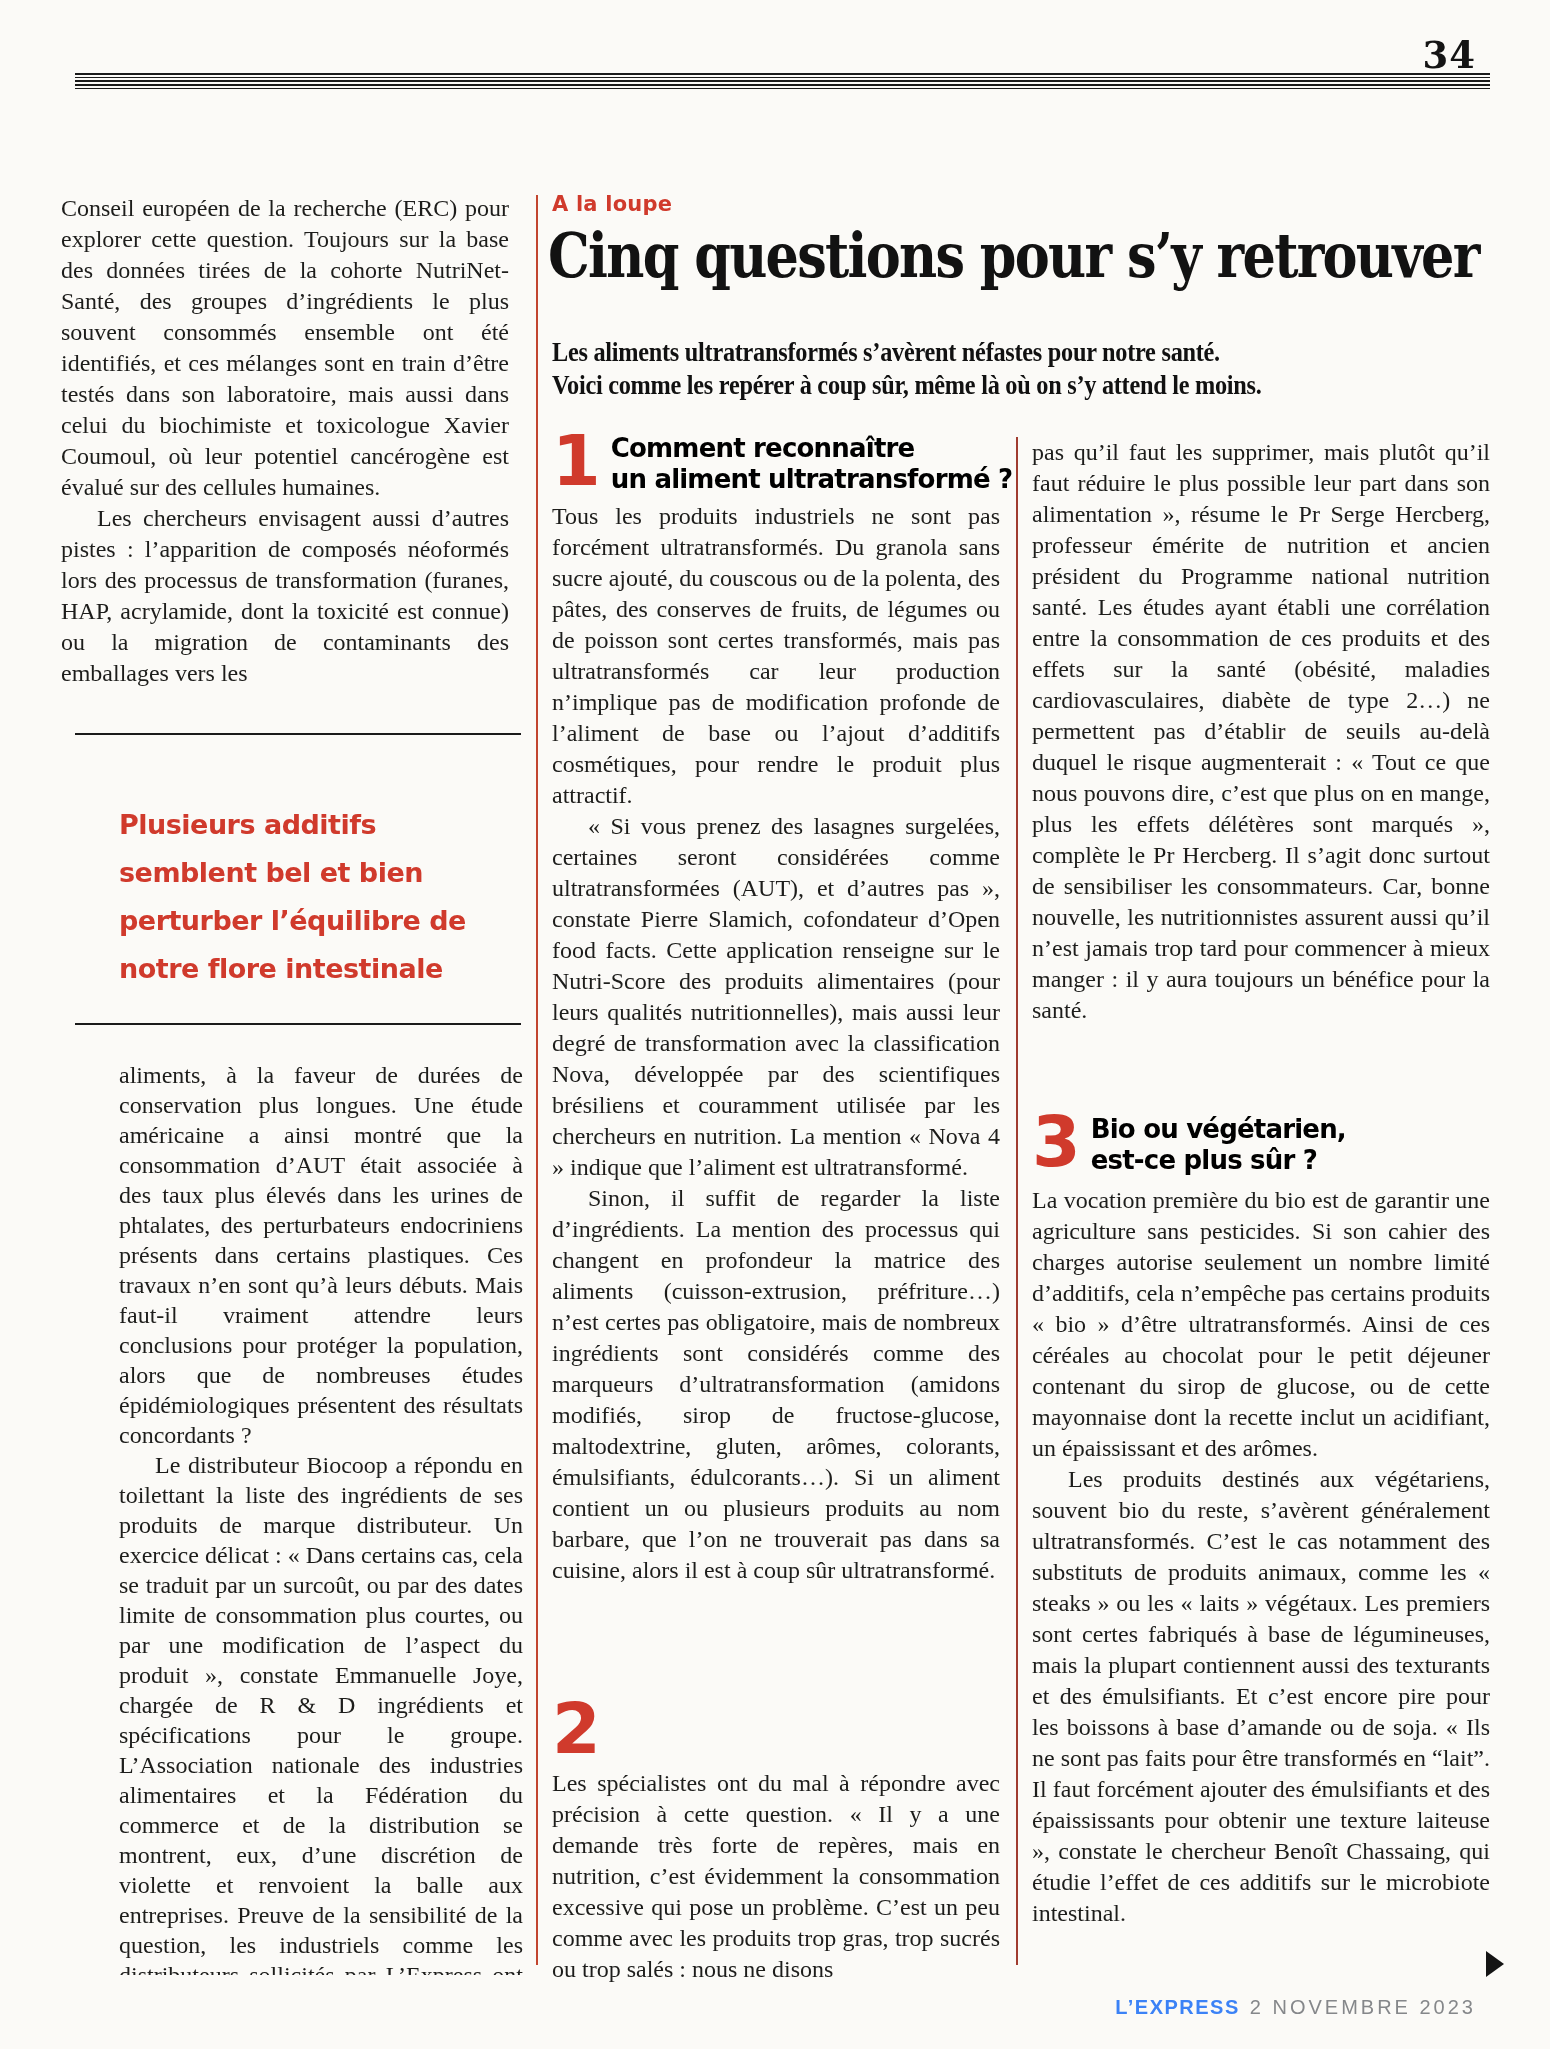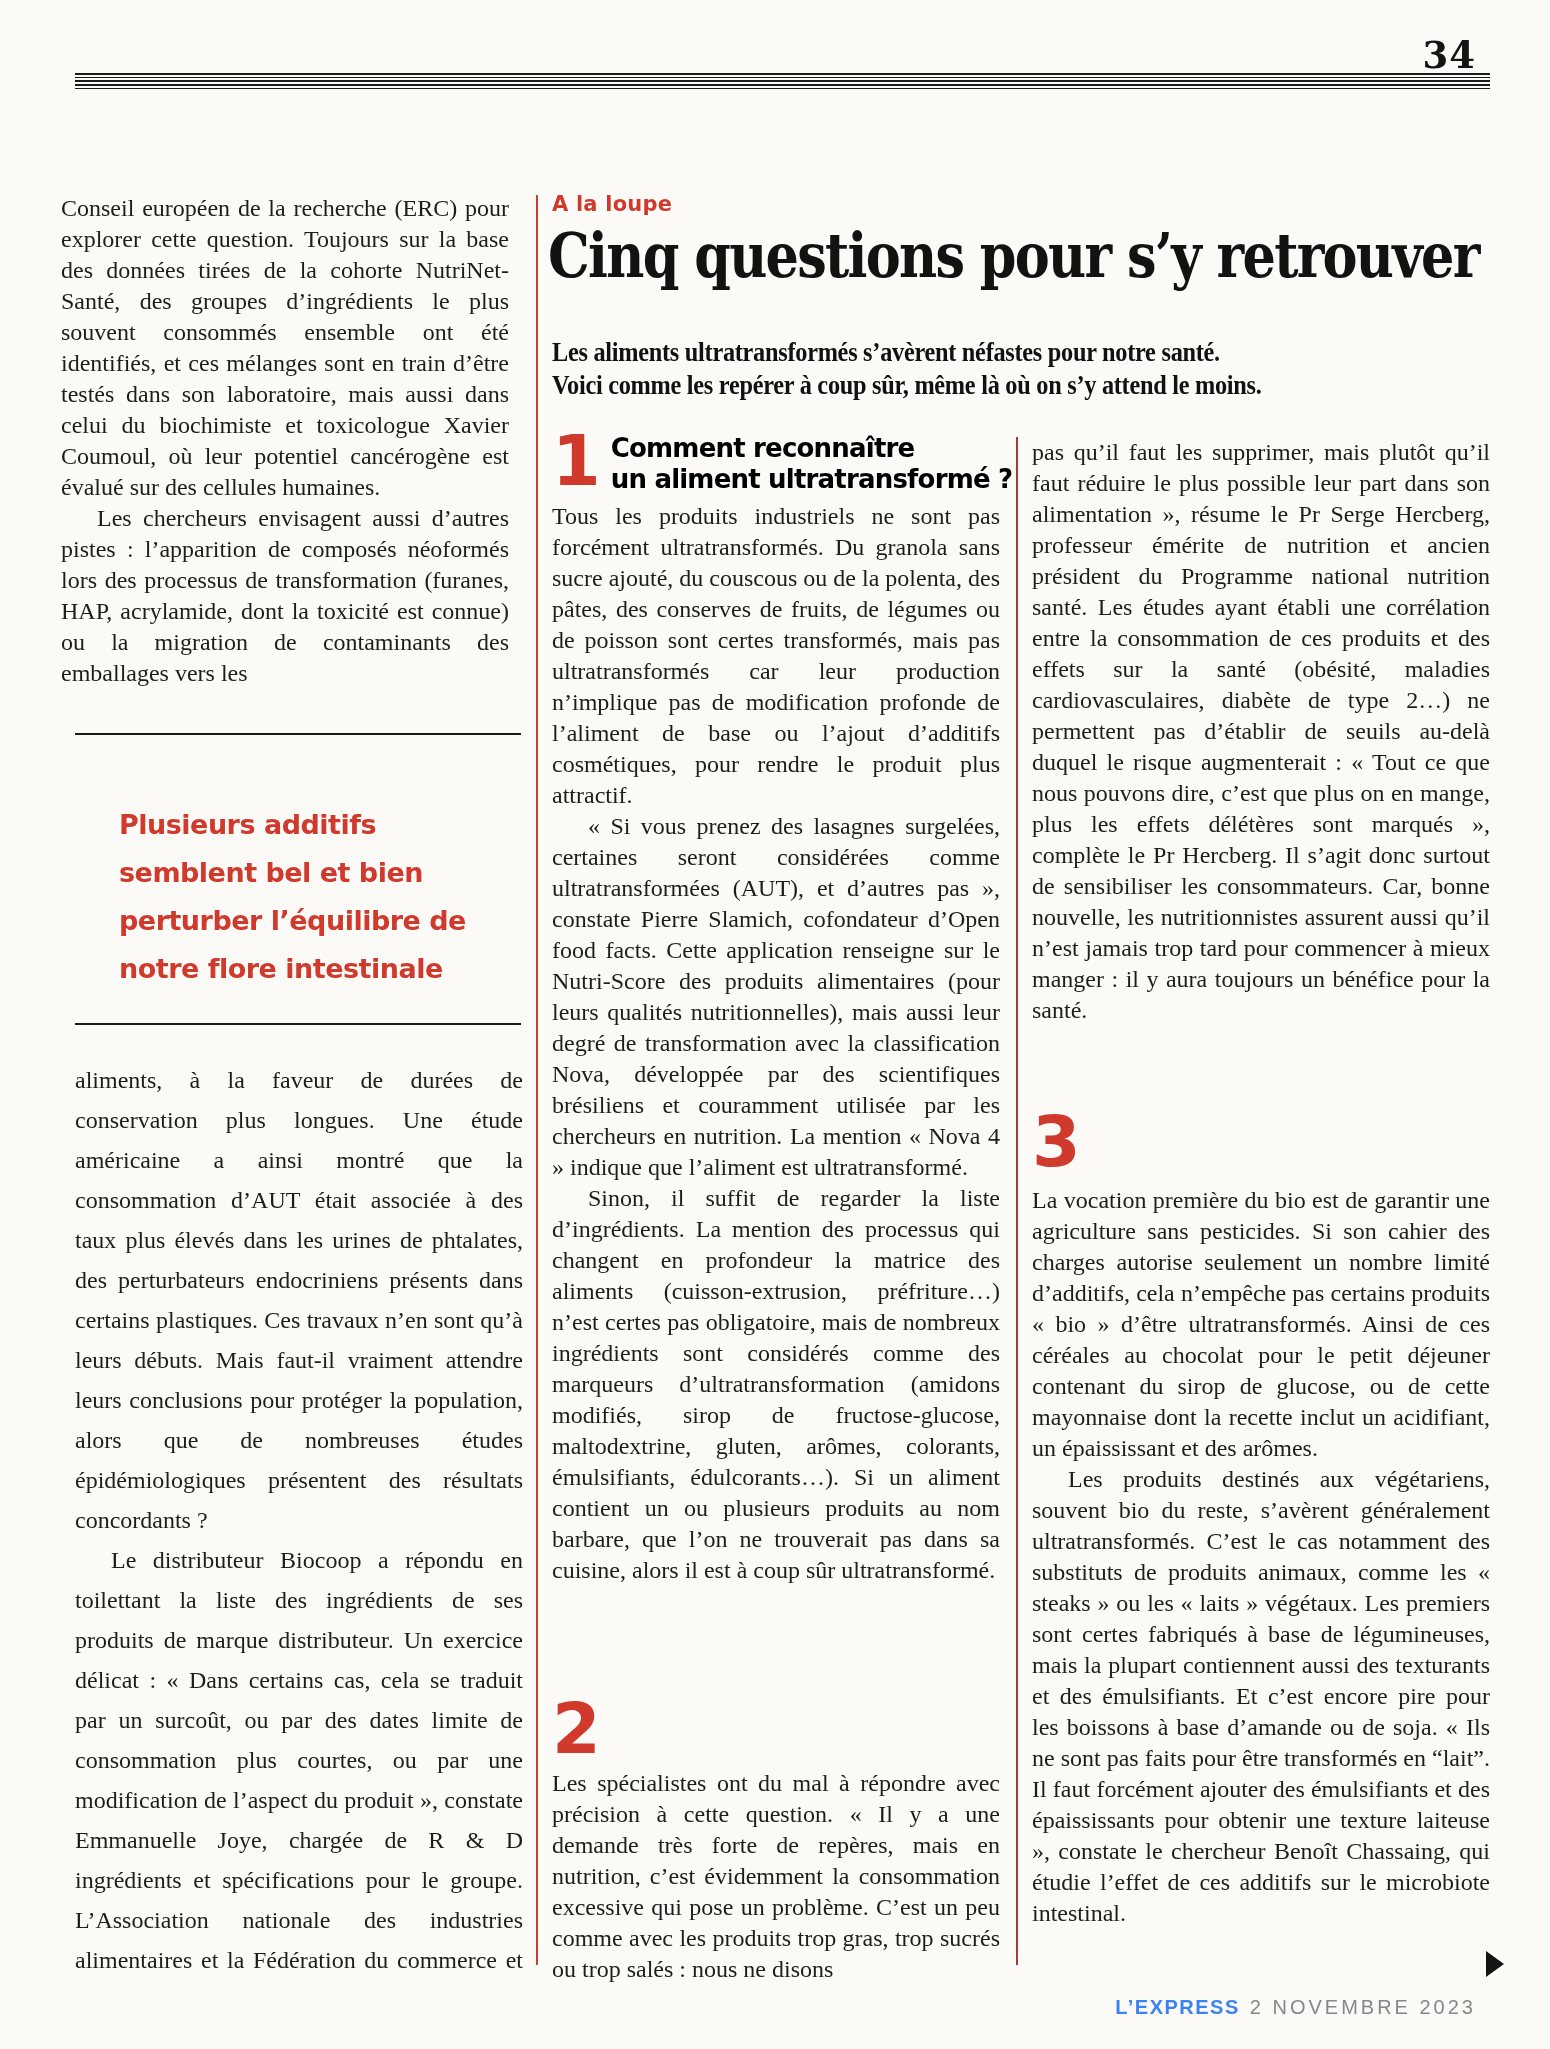--- a/index.html
+++ b/index.html
@@ -23,21 +23,21 @@
   .v-rule-left{left:536px;top:195px;height:1770px;background:#c2452f;}
   .v-rule-mid{left:1016px;top:437px;height:1528px;background:#a03c30;}
   
   .body-copy p{
     margin:0;font-size:24px;line-height:31px;text-align:justify;
     color:#1d1d1b;
   }
   .body-copy p.indent{text-indent:1.5em;}
   .col-left-top{position:absolute;left:61px;top:193px;width:448px;height:540px;overflow:hidden;}
   .col-left-bottom{position:absolute;left:75px;top:1060px;width:448px;height:915px;overflow:hidden;}
-  .col-left-bottom p{line-height:40px;}
+  .col-left-bottom p{line-height:30px;margin-left:44px;}
   
   .quote-block{
     position:absolute;left:75px;top:733px;width:446px;height:292px;
     border-top:2px solid #1a1a1a;border-bottom:2px solid #1a1a1a;
     box-sizing:border-box;
   }
   .quote-text{
     margin:0;padding:66px 0 0 44px;white-space:pre;
     font-family:"DejaVu Sans",sans-serif;font-weight:bold;
     font-size:27px;line-height:48px;letter-spacing:-0.5px;color:#d03a2c;
@@ -140,20 +140,22 @@
   <div class="q2-body body-copy">
     <p>Les spécialistes ont du mal à répondre avec précision à cette question. « Il y a une demande très forte de repères, mais en nutrition, c’est évidemment la consommation excessive qui pose un problème. C’est un peu comme avec les produits trop gras, trop sucrés ou trop salés : nous ne disons</p>
   </div>
 
   <div class="r-cont body-copy">
     <p>pas qu’il faut les supprimer, mais plutôt qu’il faut réduire le plus possible leur part dans son alimentation », résume le Pr Serge Hercberg, professeur émérite de nutrition et ancien président du Programme national nutrition santé. Les études ayant établi une corrélation entre la consommation de ces produits et des effets sur la santé (obésité, maladies cardiovasculaires, diabète de type 2…) ne permettent pas d’établir de seuils au-delà duquel le risque augmenterait : « Tout ce que nous pouvons dire, c’est que plus on en mange, plus les effets délétères sont marqués », complète le Pr Hercberg. Il s’agit donc surtout de sensibiliser les consommateurs. Car, bonne nouvelle, les nutritionnistes assurent aussi qu’il n’est jamais trop tard pour commencer à mieux manger : il y aura toujours un bénéfice pour la santé.</p>
   </div>
 
   <div class="q-head q3-head">
     <span class="q-num">3</span>
+    <span class="q-title">Bio ou végétarien,
+est-ce plus sûr ?</span>
   </div>
   <div class="q3-body body-copy">
     <p>La vocation première du bio est de garantir une agriculture sans pesticides. Si son cahier des charges autorise seulement un nombre limité d’additifs, cela n’empêche pas certains produits « bio » d’être ultratransformés. Ainsi de ces céréales au chocolat pour le petit déjeuner contenant du sirop de glucose, ou de cette mayonnaise dont la recette inclut un acidifiant, un épaississant et des arômes.</p>
     <p class="indent">Les produits destinés aux végétariens, souvent bio du reste, s’avèrent généralement ultratransformés. C’est le cas notamment des substituts de produits animaux, comme les « steaks » ou les « laits » végétaux. Les premiers sont certes fabriqués à base de légumineuses, mais la plupart contiennent aussi des texturants et des émulsifiants. Et c’est encore pire pour les boissons à base d’amande ou de soja. « Ils ne sont pas faits pour être transformés en “lait”. Il faut forcément ajouter des émulsifiants et des épaississants pour obtenir une texture laiteuse », constate le chercheur Benoît Chassaing, qui étudie l’effet de ces additifs sur le microbiote intestinal.</p>
   </div>
 
   <div class="continue-arrow"></div>
 
   <div class="footer">
     <span class="brand">L’EXPRESS</span><span class="date">2 NOVEMBRE 2023</span>

